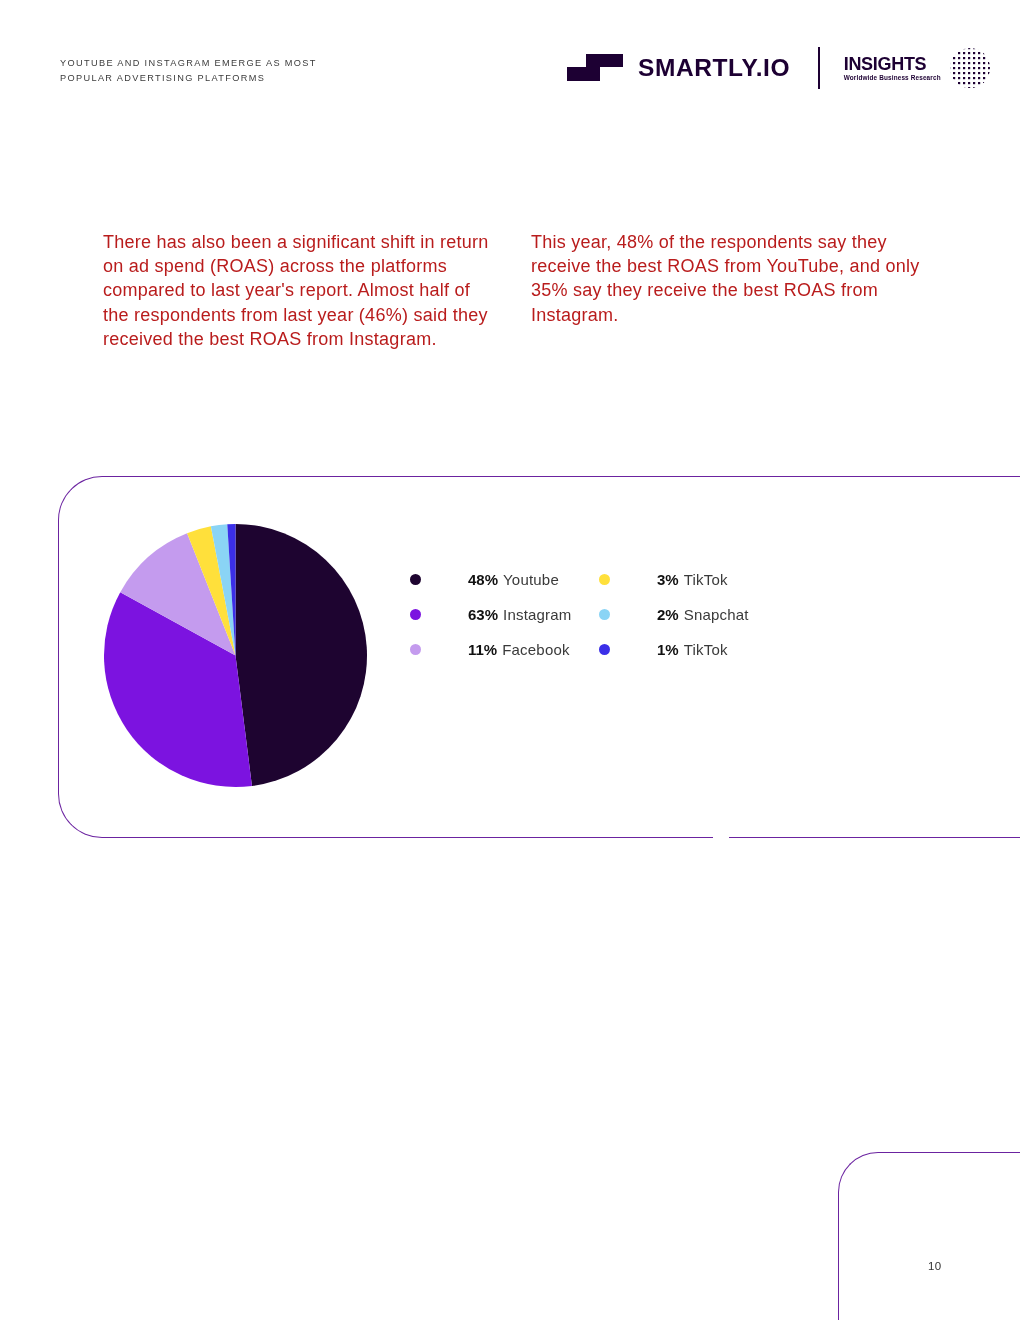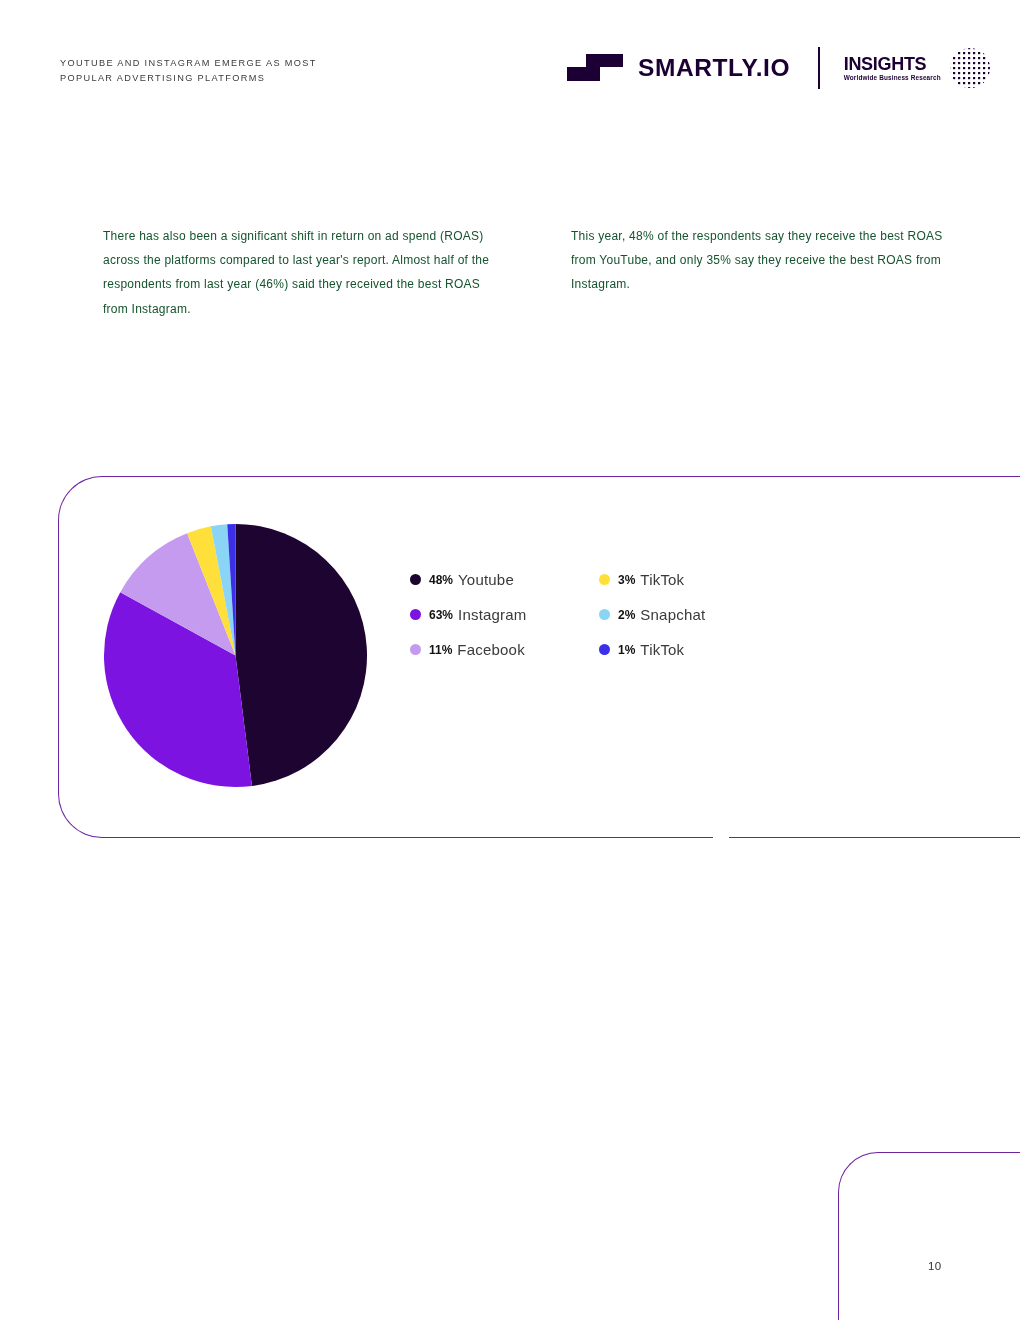--- a/index.html
+++ b/index.html
@@ -88,28 +88,28 @@
     letter-spacing: 0.15px;
     color: #1d0033;
     display: block;
     margin-top: 2px;
   }
   .insights-globe { width: 42px; height: 42px; }
 
   
   .copy-col {
     position: absolute;
-    font-size: 12px;
+    font-size: 18px;
     line-height: 24.2px;
-    color: #14532d;
+    color: #b91c1c;
     letter-spacing: 0.25px;
     font-weight: 400;
   }
   .copy-left  { left: 103px; top: 212px; width: 392px; }
-  .copy-right { left: 531px; top: 212px; width: 390px; margin-left: 40px; }
+  .copy-right { left: 531px; top: 212px; width: 390px; }
 
   
   .chart-panel {
     position: absolute;
     left: 58px;
     top: 476px;
     width: 1000px;
     height: 362px;
   }
   .panel-frame {
@@ -166,24 +166,25 @@
     white-space: nowrap;
   }
   .legend-dot {
     width: 11px;
     height: 11px;
     border-radius: 50%;
     flex: 0 0 auto;
     margin-right: 8px;
   }
   .legend-pct {
-    font-size: 12px;
+    font-size: 15px;
     font-weight: 700;
     color: #111111;
     margin-right: 5px;
+    margin-left: 39px;
   }
   .legend-label {
     font-size: 15px;
     font-weight: 400;
     color: #3a3a3a;
     letter-spacing: 0.2px;
   }
 
   
   .corner-decor {

